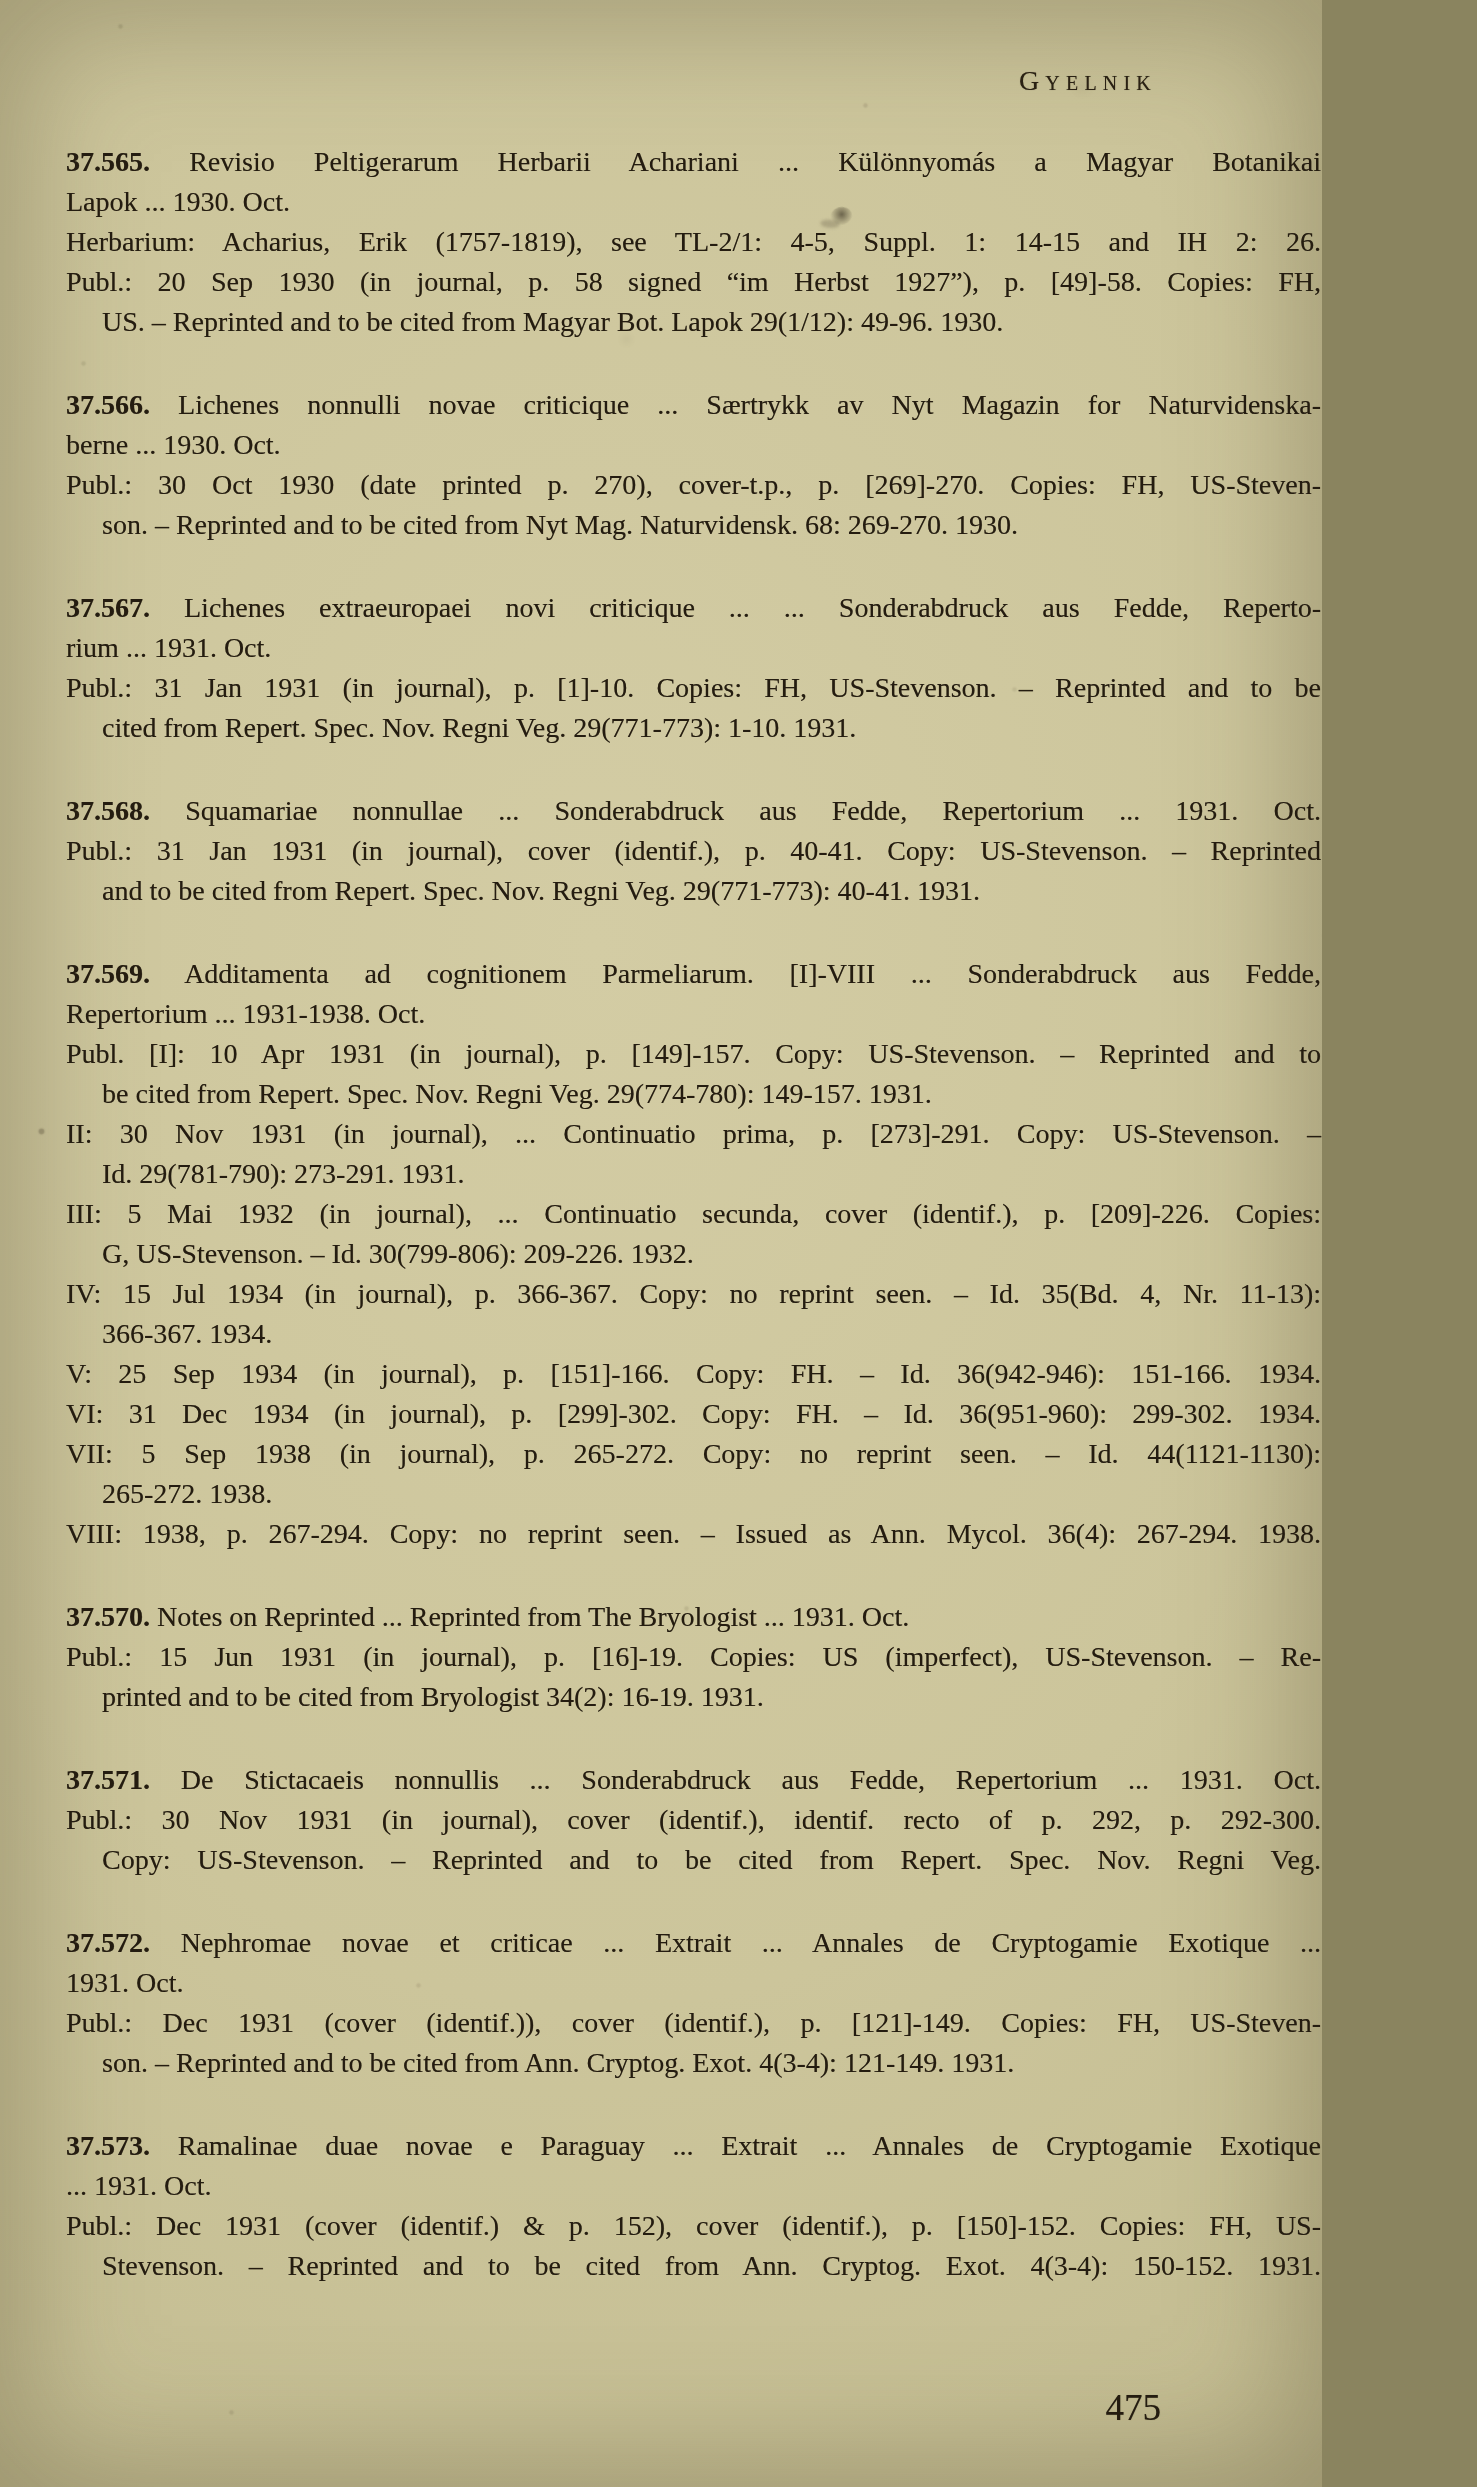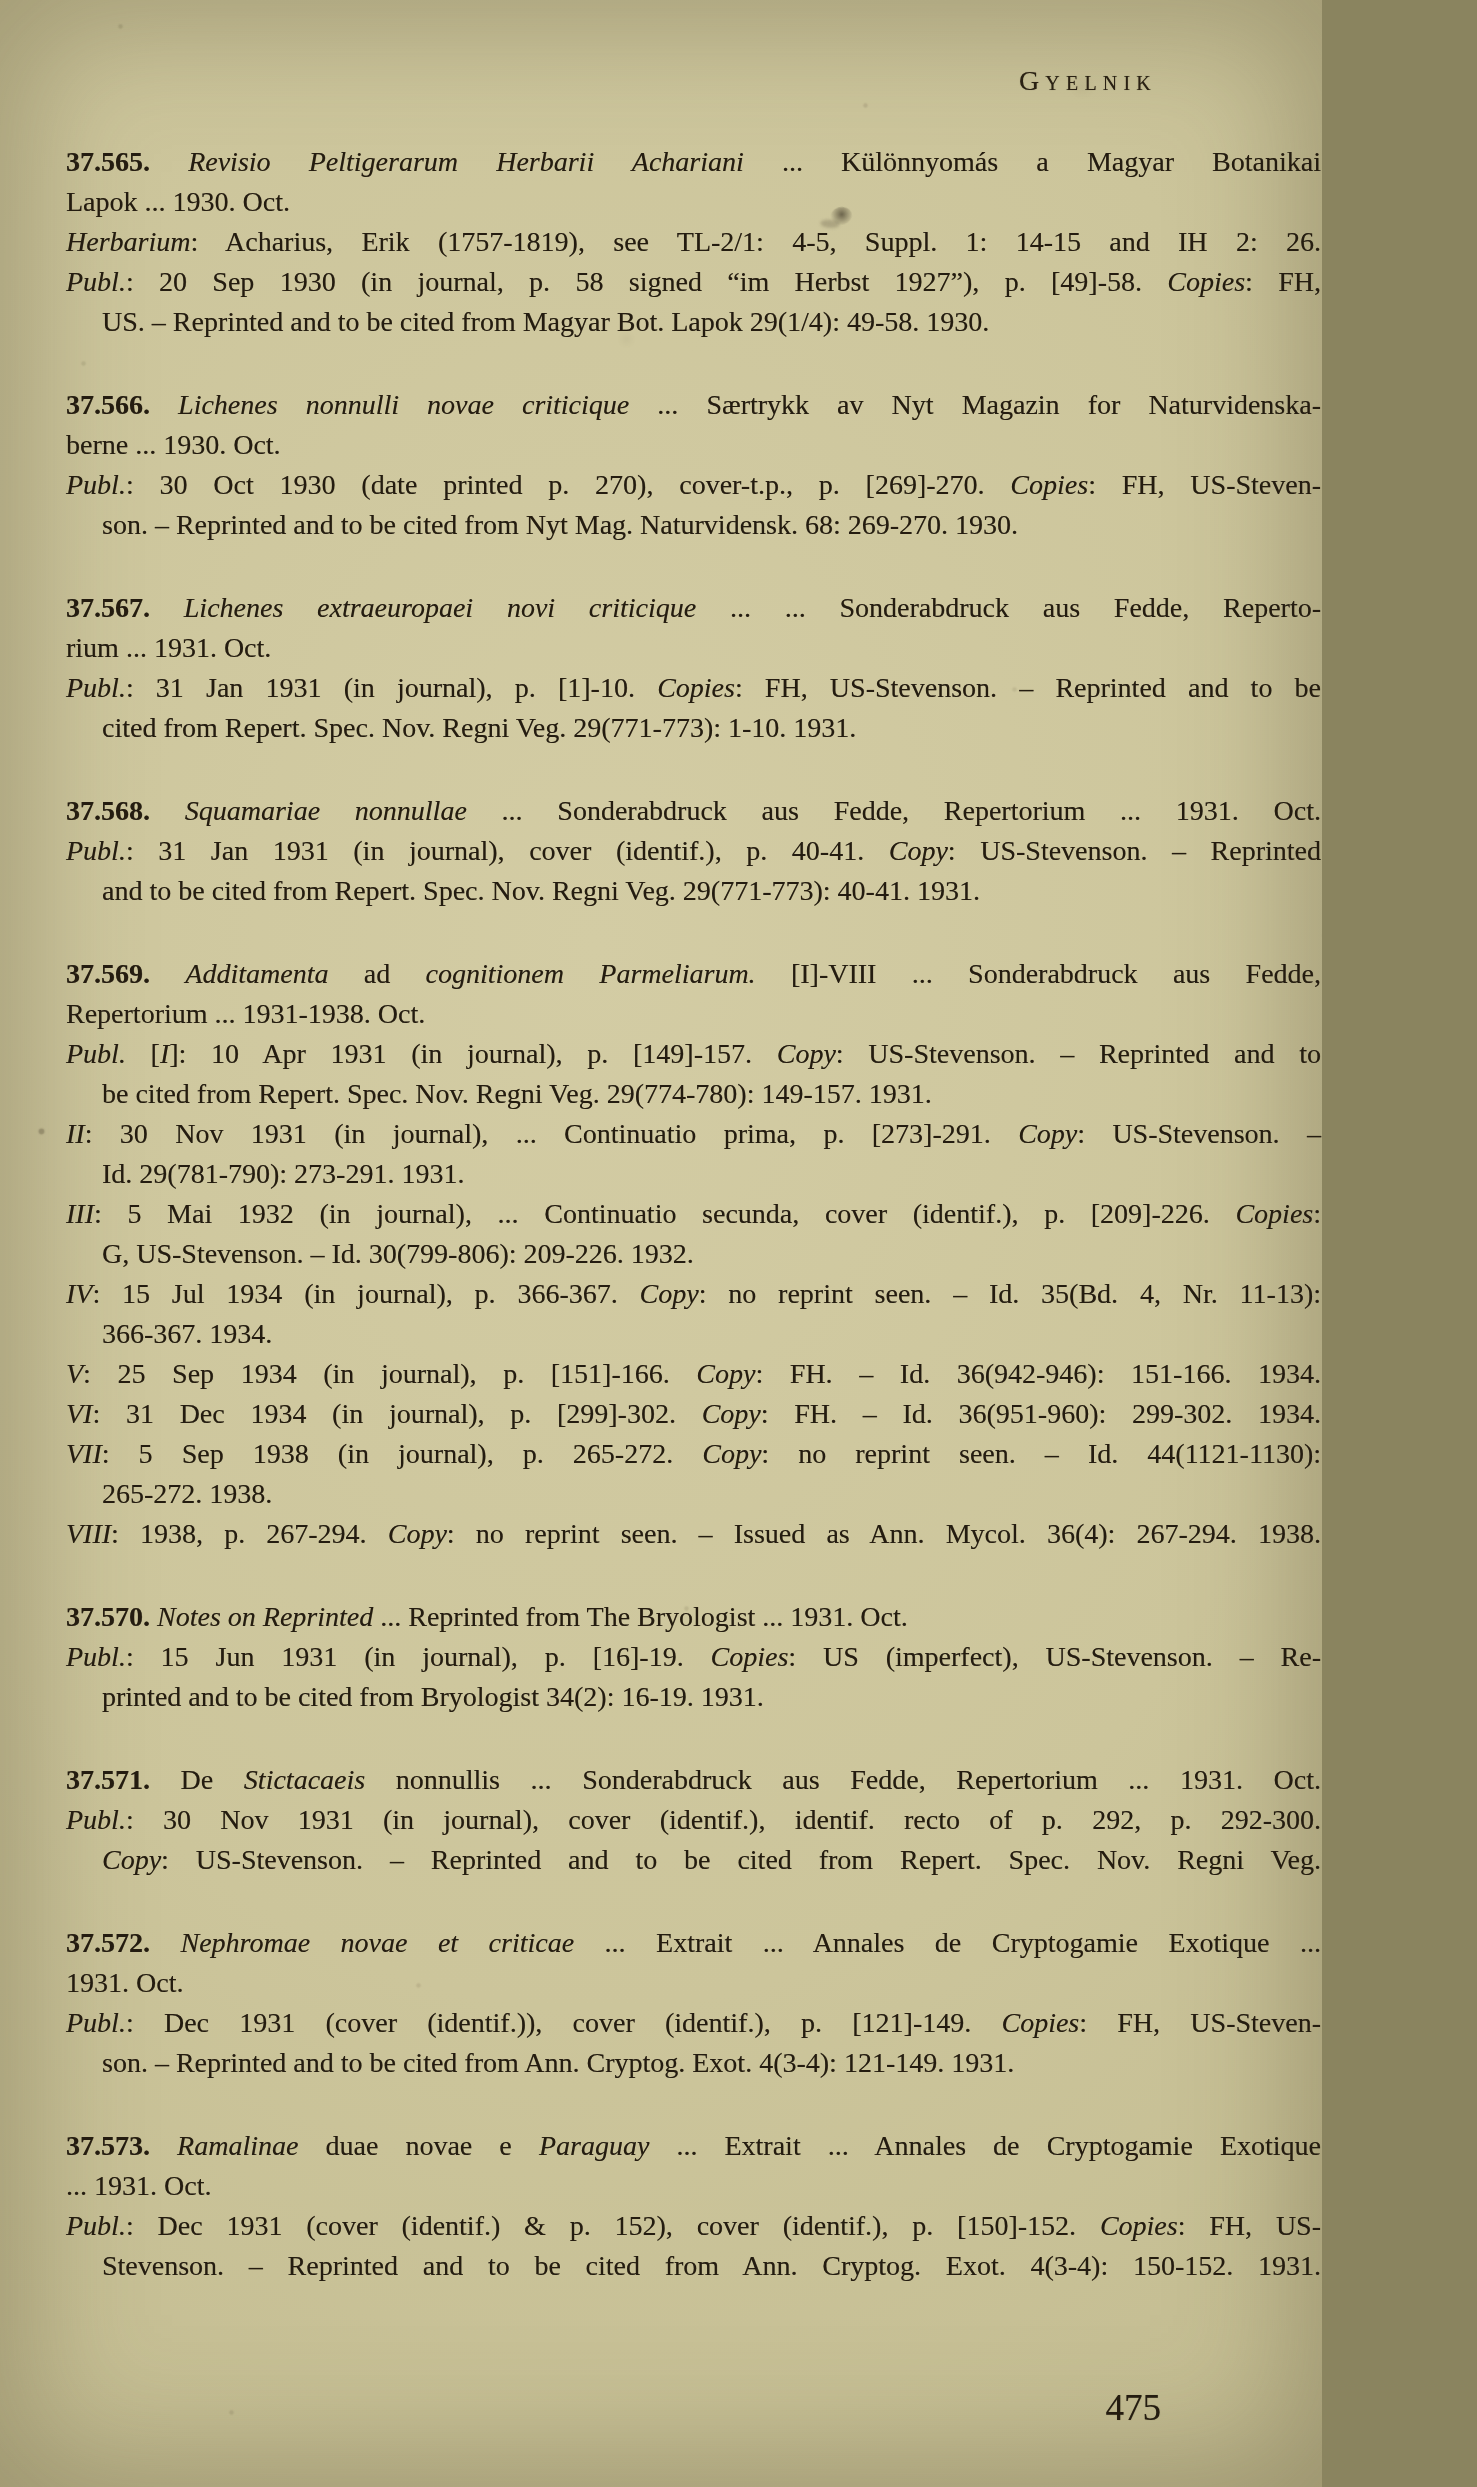--- a/index.html
+++ b/index.html
@@ -35,21 +35,21 @@
   .line {
     font-size: 28px;
     line-height: 40px;
     text-align: justify;
     text-shadow: 0.2px 0.3px 0.6px rgba(36,28,16,0.45);
     white-space: normal;
   }
   .line.full { text-align-last: justify; }
   .line.indent { padding-left: 36px; }
   .b { font-weight: 700; font-family: Liberation Serif, serif; }
-  .i { font-style: italic; }
+  .i { }
   .page-number {
     position: absolute;
     top: 2386px;
     right: 161px;
     font-size: 37px;
     color: #241c10;
     text-shadow: 0.2px 0.3px 0.7px rgba(36,28,16,0.45);
   }
   
   .smudge {
@@ -102,21 +102,21 @@
 
 <div class="page">
   <div class="running-head">Gyelnik</div>
 
   <div class="content">
       <div class="entry">
         <div class="line full"><span class="b">37.565.</span><span> </span><span class="i">Revisio Peltigerarum Herbarii Achariani</span><span> ... Különnyomás a Magyar Botanikai</span></div>
         <div class="line"><span>Lapok ... 1930. Oct.</span></div>
         <div class="line full"><span class="i">Herbarium</span><span>: Acharius, Erik (1757-1819), see TL-2/1: 4-5, Suppl. 1: 14-15 and IH 2: 26.</span></div>
         <div class="line full"><span class="i">Publ.</span><span>: 20 Sep 1930 (in journal, p. 58 signed “im Herbst 1927”), p. [49]-58. </span><span class="i">Copies</span><span>: FH,</span></div>
-        <div class="line indent"><span>US. – Reprinted and to be cited from Magyar Bot. Lapok 29(1/4): 49-58. 1930.</span></div>
+        <div class="line indent"><span>US. – Reprinted and to be cited from Magyar Bot. Lapok 29(1/12): 49-96. 1930.</span></div>
       </div>
       <div class="entry">
         <div class="line full"><span class="b">37.566.</span><span> </span><span class="i">Lichenes nonnulli novae criticique</span><span> ... Særtrykk av Nyt Magazin for Naturvidenska-</span></div>
         <div class="line"><span>berne ... 1930. Oct.</span></div>
         <div class="line full"><span class="i">Publ.</span><span>: 30 Oct 1930 (date printed p. 270), cover-t.p., p. [269]-270. </span><span class="i">Copies</span><span>: FH, US-Steven-</span></div>
         <div class="line indent"><span>son. – Reprinted and to be cited from Nyt Mag. Naturvidensk. 68: 269-270. 1930.</span></div>
       </div>
       <div class="entry">
         <div class="line full"><span class="b">37.567.</span><span> </span><span class="i">Lichenes extraeuropaei novi criticique</span><span> ... ... Sonderabdruck aus Fedde, Reperto-</span></div>
         <div class="line"><span>rium ... 1931. Oct.</span></div>

